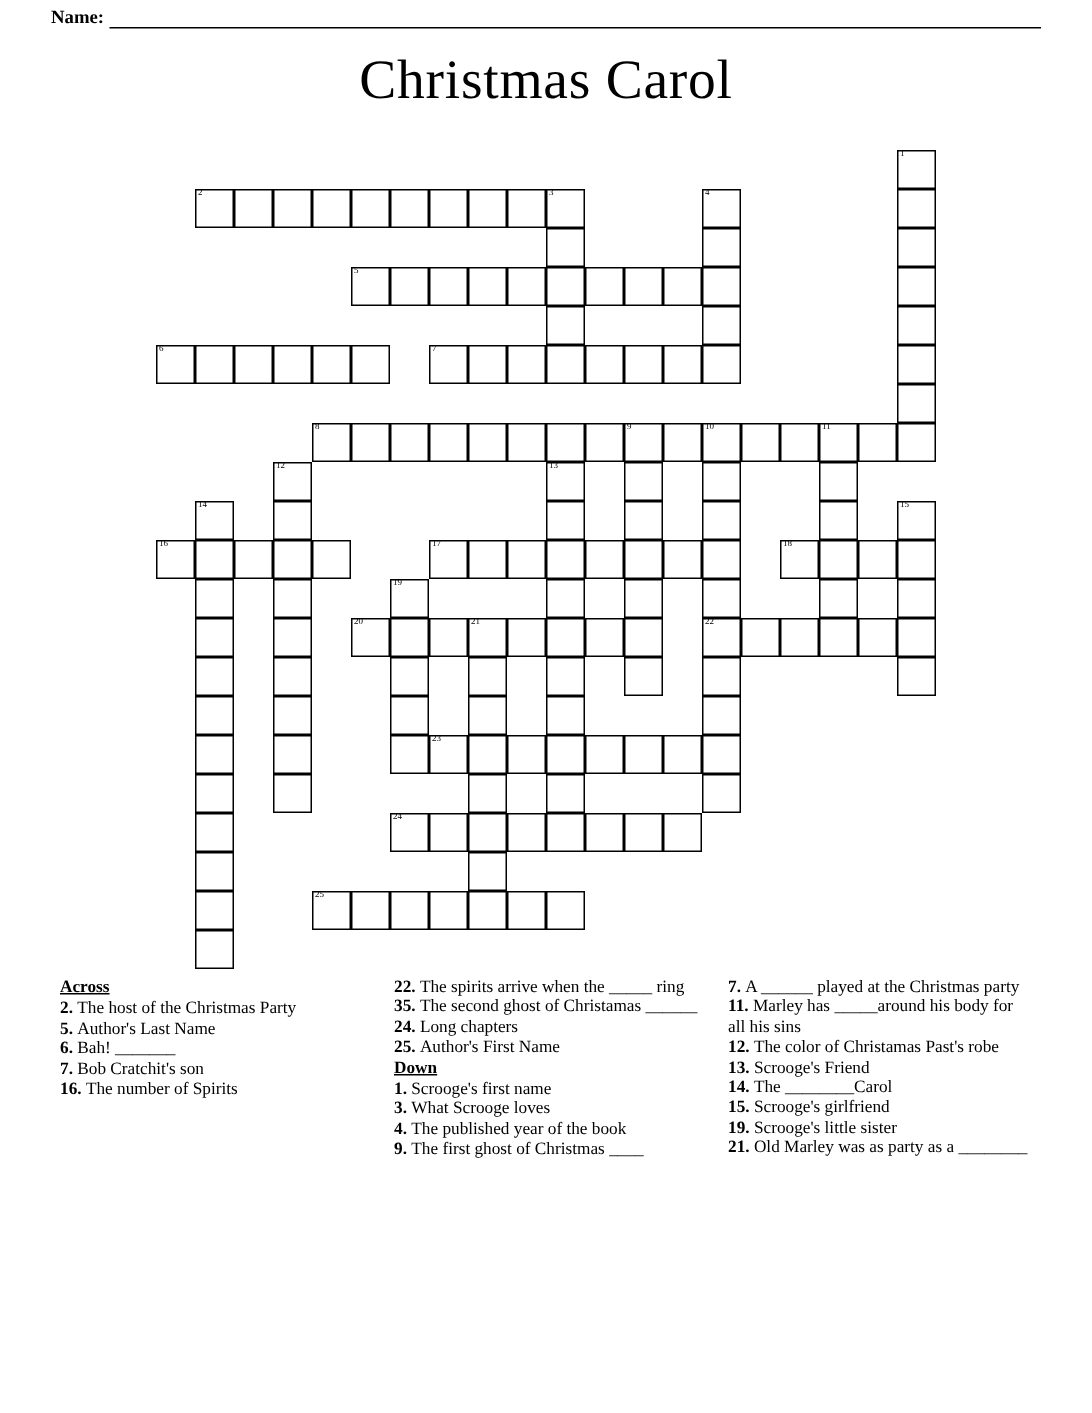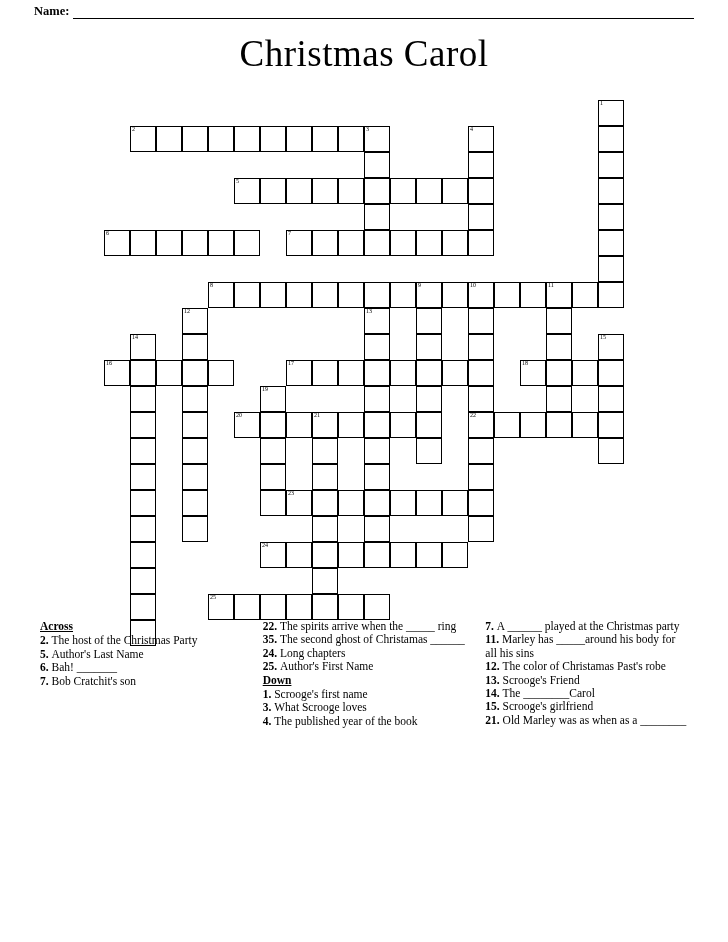--- a/index.html
+++ b/index.html
@@ -62,21 +62,21 @@
   .cell .num {
     position: absolute;
     top: -1px;
     left: 1px;
     font-size: 6px;
     line-height: 7px;
     font-family: "Liberation Serif", serif;
   }
   #clues {
     position: absolute;
-    top: 620px;
+    top: 652px;
     left: 40px;
     width: 648px;
     display: flex;
     gap: 20px;
     font-size: 11.5px;
     line-height: 13.4px;
     font-family: "Liberation Serif", serif;
   }
   .clue-col {
     width: 206px;
@@ -324,40 +324,43 @@
   </div>
 
 <div id="clues">
   <div class="clue-col">
     <div class="clue-head">Across</div>
     <div id="col1">
         <div class="clue"><b>2. </b><span>The host of the Christmas Party</span></div>
         <div class="clue"><b>5. </b><span>Author's Last Name</span></div>
         <div class="clue"><b>6. </b><span>Bah! _______</span></div>
         <div class="clue"><b>7. </b><span>Bob Cratchit's son</span></div>
+        <div class="clue"><b>16. </b><span>The number of Spirits</span></div>
       </div>
   </div>
   <div class="clue-col">
     <div id="col2a">
         <div class="clue"><b>22. </b><span>The spirits arrive when the _____ ring</span></div>
         <div class="clue"><b>35. </b><span>The second ghost of Christamas ______</span></div>
         <div class="clue"><b>24. </b><span>Long chapters</span></div>
         <div class="clue"><b>25. </b><span>Author's First Name</span></div>
       </div>
     <div class="clue-head">Down</div>
     <div id="col2b">
         <div class="clue"><b>1. </b><span>Scrooge's first name</span></div>
         <div class="clue"><b>3. </b><span>What Scrooge loves</span></div>
         <div class="clue"><b>4. </b><span>The published year of the book</span></div>
+        <div class="clue"><b>9. </b><span>The first ghost of Christmas ____</span></div>
       </div>
   </div>
   <div class="clue-col">
     <div id="col3">
         <div class="clue"><b>7. </b><span>A ______ played at the Christmas party</span></div>
         <div class="clue"><b>11. </b><span>Marley has _____around his body for all his sins</span></div>
         <div class="clue"><b>12. </b><span>The color of Christamas Past's robe</span></div>
         <div class="clue"><b>13. </b><span>Scrooge's Friend</span></div>
         <div class="clue"><b>14. </b><span>The ________Carol</span></div>
         <div class="clue"><b>15. </b><span>Scrooge's girlfriend</span></div>
-        <div class="clue"><b>21. </b><span>Old Marley was as when as a ________</span></div>
+        <div class="clue"><b>19. </b><span>Scrooge's little sister</span></div>
+        <div class="clue"><b>21. </b><span>Old Marley was as party as a ________</span></div>
       </div>
   </div>
 </div>
 
 </body></html>

